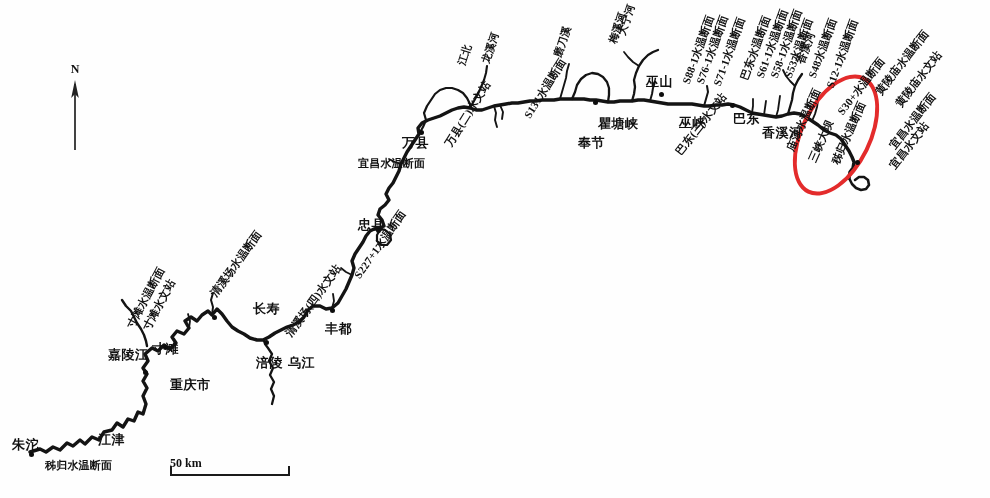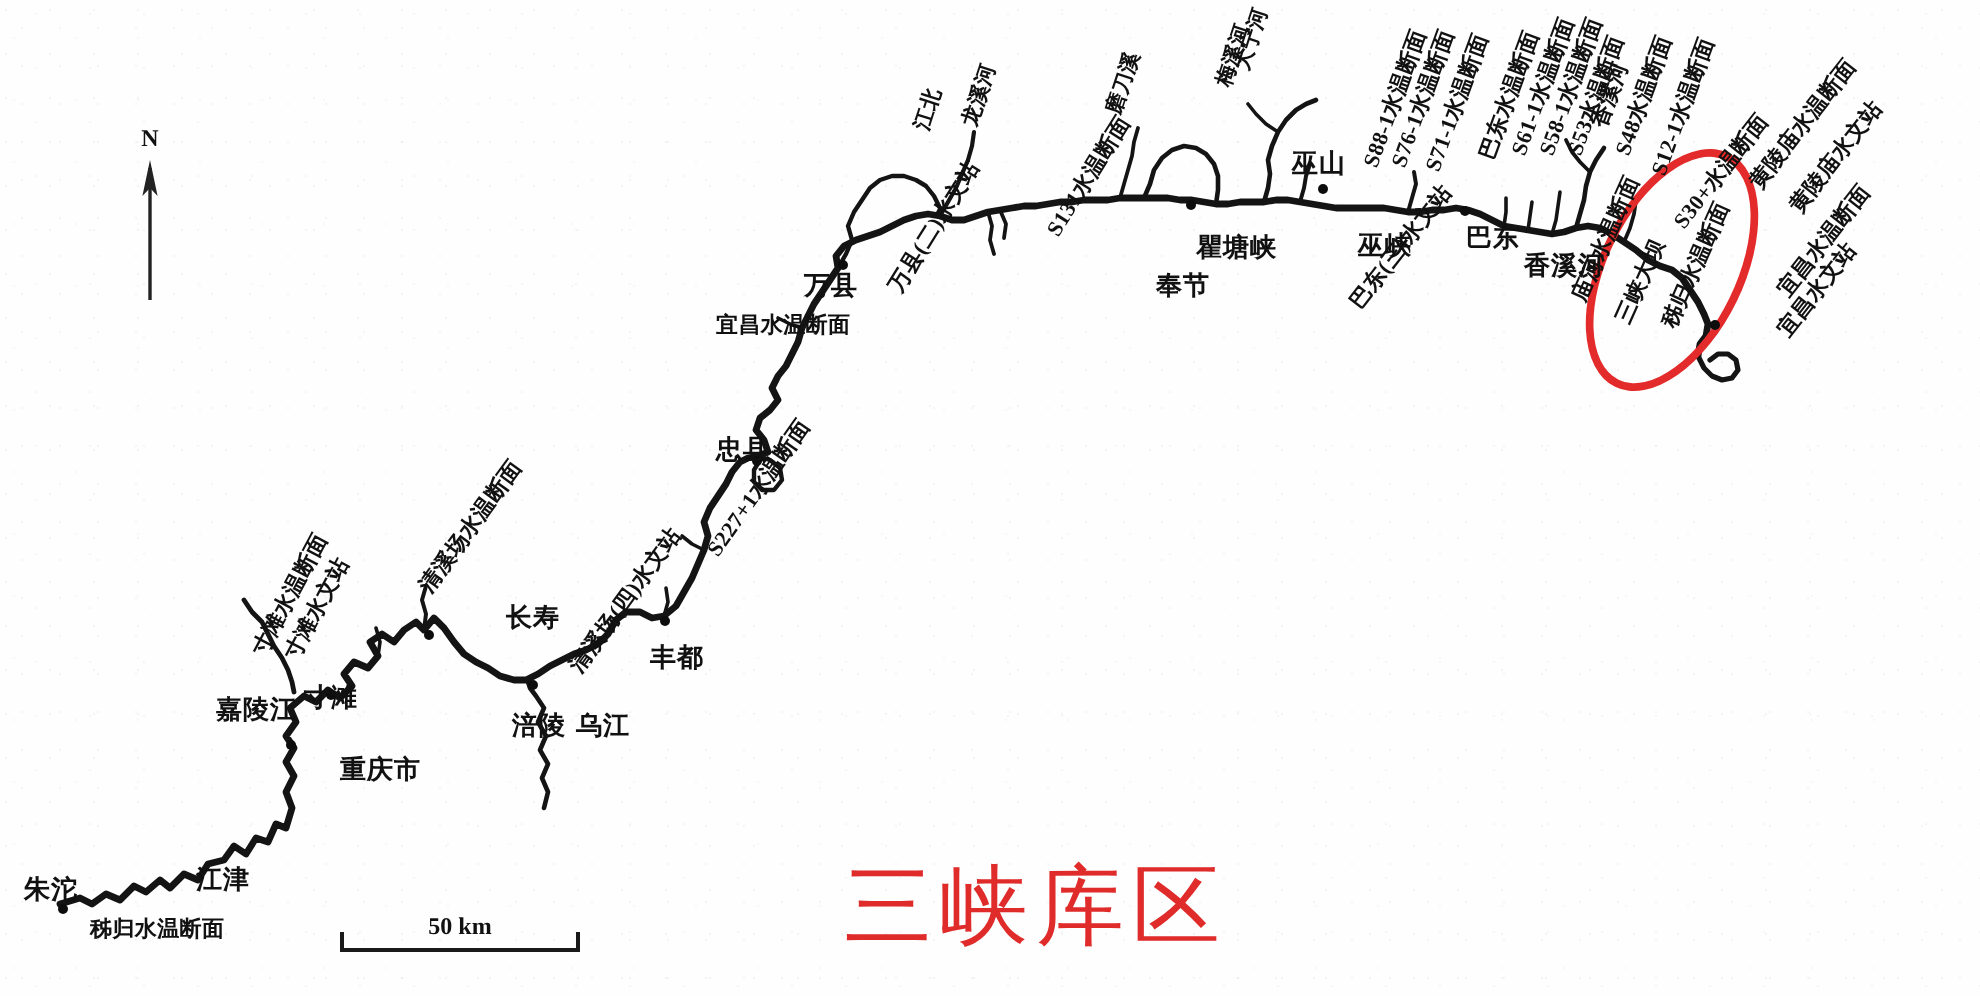--- a/index.html
+++ b/index.html
@@ -53,21 +53,21 @@
 
   
   #scale-bar{position:absolute;left:170px;top:456px;width:120px;height:26px;}
   #scale-bar .bar-line{
     position:absolute;left:0;top:18px;width:120px;height:1.6px;background:#1a1a1a;
   }
   #scale-bar .tick{position:absolute;top:10px;width:1.6px;height:10px;background:#1a1a1a;}
   #scale-bar .tick.left{left:0;}
   #scale-bar .tick.right{right:0;}
   #scale-bar .scale-text{
-    position:absolute;left:0;top:0;width:120px;text-align:center;
+    position:absolute;left:0;top:0;width:120px;
     font-size:12px;font-weight:700;color:#111;
   }
 
   
   #map-title{
     position:absolute;left:422px;top:424px;
     font-size:44px;font-weight:400;color:#e02b2b;
     letter-spacing:4px;
     font-family:"DejaVu Sans","Liberation Sans",sans-serif;
   }
@@ -186,21 +186,20 @@
 
   <div id="scale-bar">
     <div class="scale-text">50 km</div>
     <div class="bar-line"></div>
     <div class="tick left"></div>
     <div class="tick right"></div>
   </div>
 
   <div id="dam-highlight"></div>
 
-  <div id="map-title">三峡库区</div>
 
   <div id="city-dot-layer">
       <div class="citydot" style="left: 29px; top: 452px;"></div>
       <div class="citydot" style="left: 143px; top: 370px;"></div>
       <div class="citydot" style="left: 163px; top: 345px;"></div>
       <div class="citydot" style="left: 212px; top: 315px;"></div>
       <div class="citydot" style="left: 264px; top: 340px;"></div>
       <div class="citydot" style="left: 330px; top: 308px;"></div>
       <div class="citydot" style="left: 376px; top: 228px;"></div>
       <div class="citydot" style="left: 419px; top: 130px;"></div>

